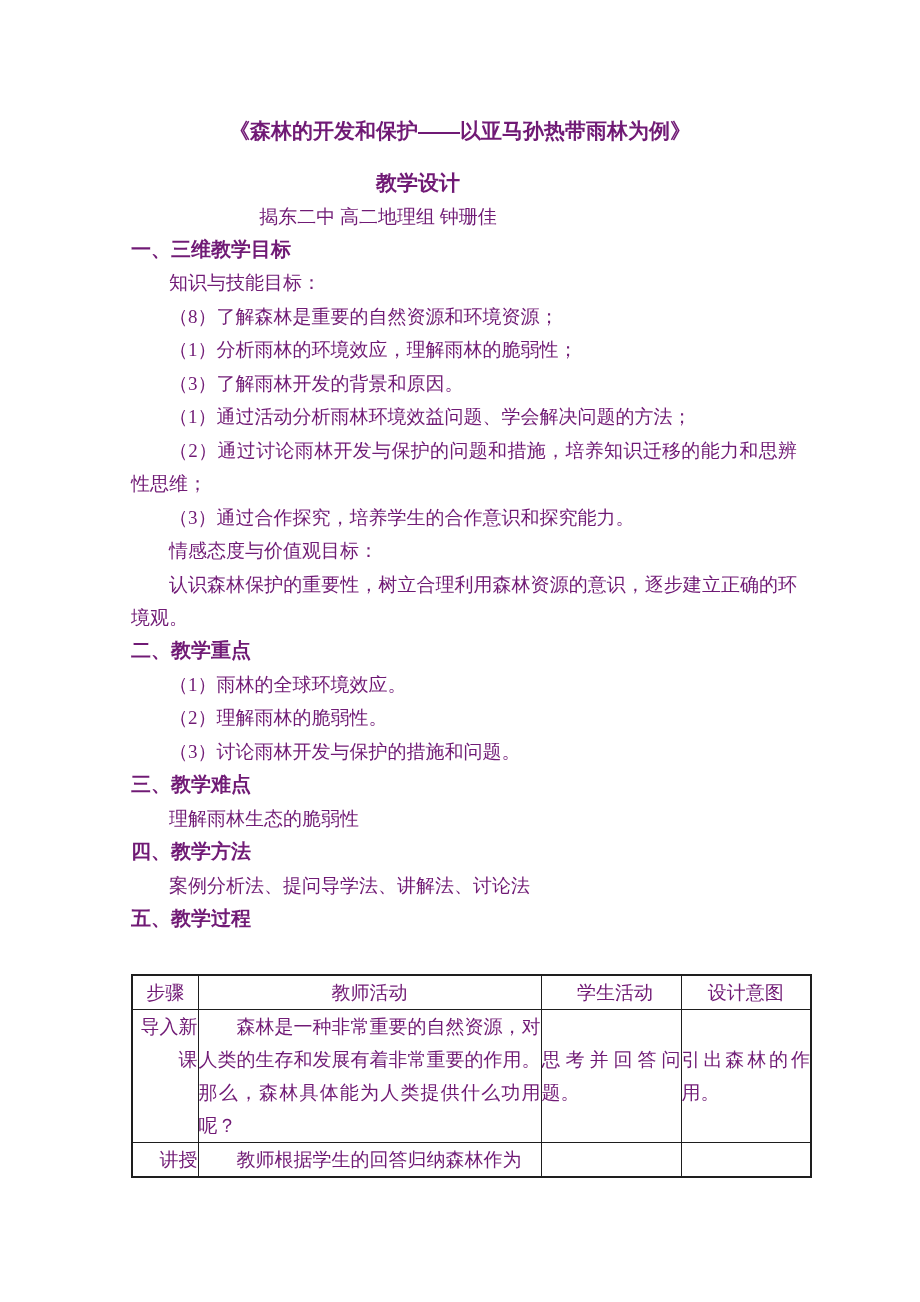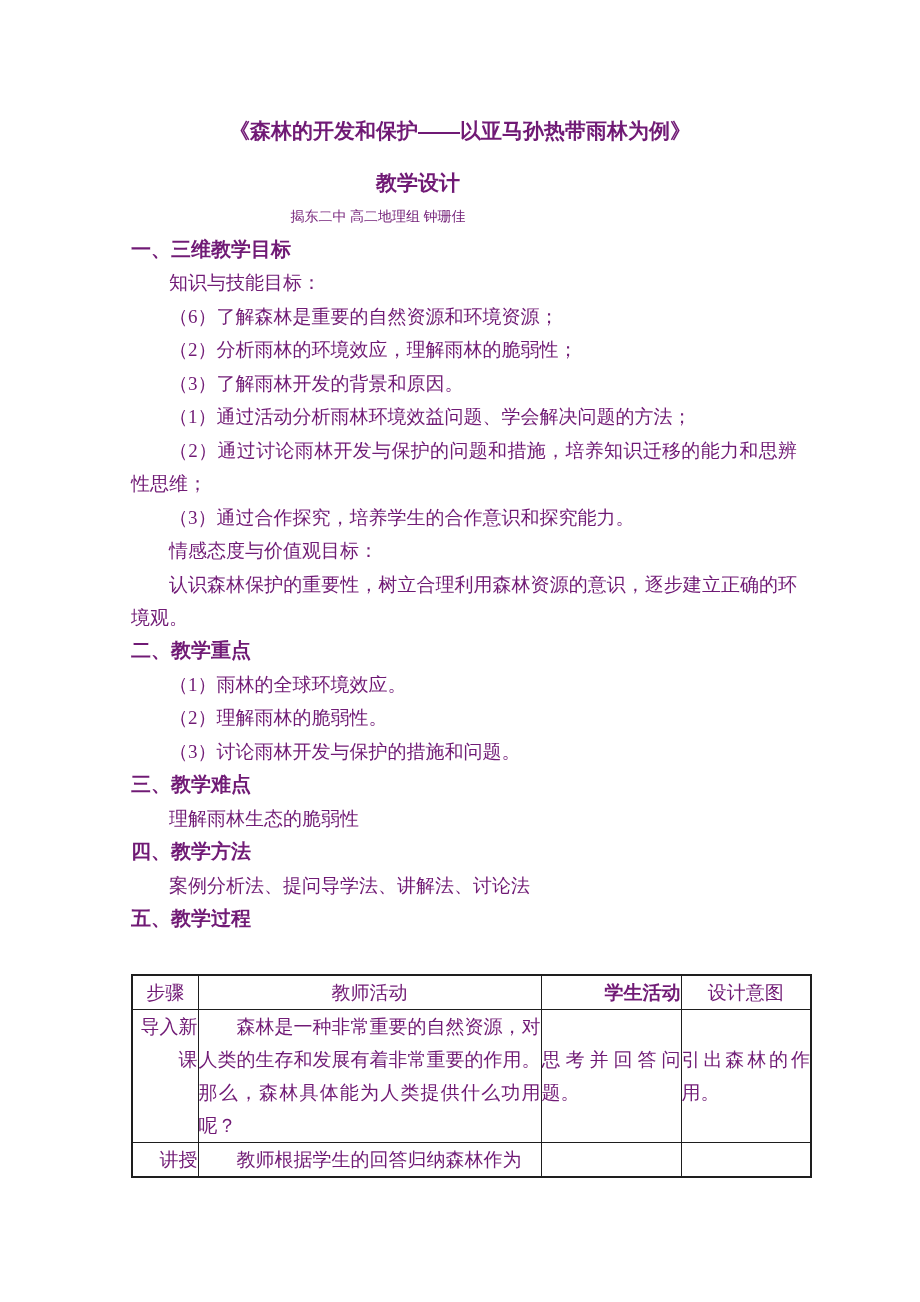--- a/index.html
+++ b/index.html
@@ -31,21 +31,21 @@
     text-align: center;
     font-size: 21px;
     font-weight: bold;
     line-height: 32px;
   }
   .doc-byline {
     position: absolute;
     left: 0; top: 203px;
     width: 756px;
     text-align: center;
-    font-size: 14px;
+    font-size: 19px;
     line-height: 28px;
   }
 
   .content {
     position: absolute;
     left: 131px; top: 233px;
     width: 666px;
     font-size: 19px;
     line-height: 33.45px;
   }
@@ -71,21 +71,21 @@
     line-height: 33px;
   }
   table.process th, table.process td {
     border: 1.4px solid #1e1e1e;
     font-weight: normal;
     padding: 0;
     overflow: hidden;
   }
   table.process { border: 2px solid #1e1e1e; }
   tr.hdr th { height: 30px; text-align: center; vertical-align: middle; }
-  tr.hdr th.th-student { text-align: right; padding-left: 8px; font-weight: bold; }
+  tr.hdr th.th-student { text-align: center; padding-left: 8px; }
   tr.row1 td { height: 125px; }
   tr.row2 td { height: 31px; }
   td.c-step { text-align: right; vertical-align: top; padding: 0 12px; }
   tr.row2 td.c-step { vertical-align: middle; }
   td.c-teacher {
     vertical-align: top;
     text-align: justify;
     text-indent: 38px;
     padding: 0 6px;
   }
@@ -106,22 +106,22 @@
 
 <div class="page">
 
   <div class="doc-title sans">《森林的开发和保护——以亚马孙热带雨林为例》</div>
   <div class="doc-subtitle sans">教学设计</div>
   <div class="doc-byline">揭东二中 高二地理组 钟珊佳</div>
 
   <div class="content">
     <div class="h">一、三维教学目标</div>
     <p class="b">知识与技能目标：</p>
-    <p class="b">（6）了解森林是重要的自然资源和环境资源；</p>
-    <p class="b">（2）分析雨林的环境效应，理解雨林的脆弱性；</p>
+    <p class="b">（8）了解森林是重要的自然资源和环境资源；</p>
+    <p class="b">（1）分析雨林的环境效应，理解雨林的脆弱性；</p>
     <p class="b">（3）了解雨林开发的背景和原因。</p>
     <p class="b">（1）通过活动分析雨林环境效益问题、学会解决问题的方法；</p>
     <p class="b">（2）通过讨论雨林开发与保护的问题和措施，培养知识迁移的能力和思辨性思维；</p>
     <p class="b">（3）通过合作探究，培养学生的合作意识和探究能力。</p>
     <p class="b">情感态度与价值观目标：</p>
     <p class="b">认识森林保护的重要性，树立合理利用森林资源的意识，逐步建立正确的环境观。</p>
 
     <div class="h">二、教学重点</div>
     <p class="b">（1）雨林的全球环境效应。</p>
     <p class="b">（2）理解雨林的脆弱性。</p>

